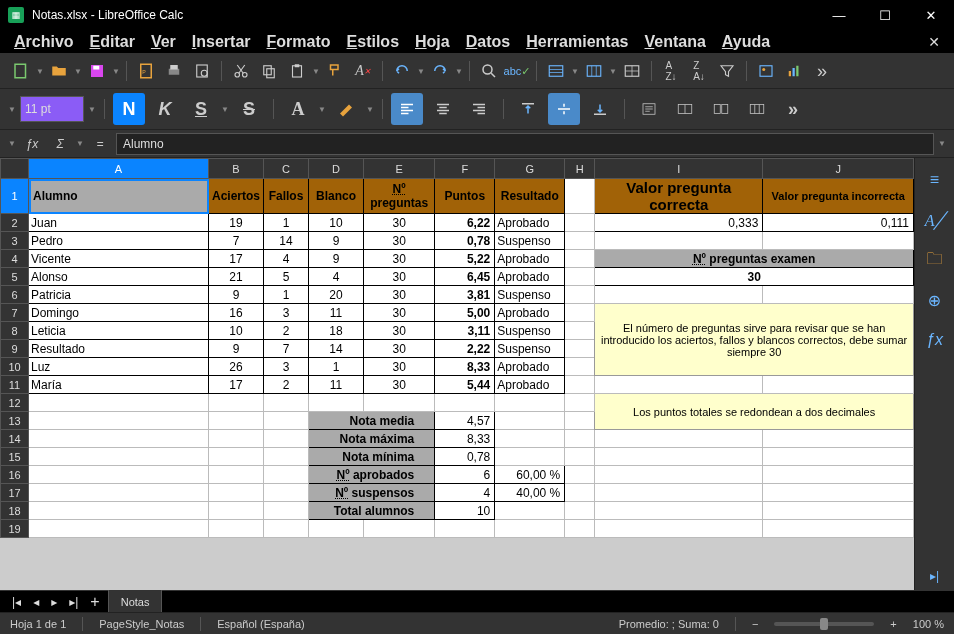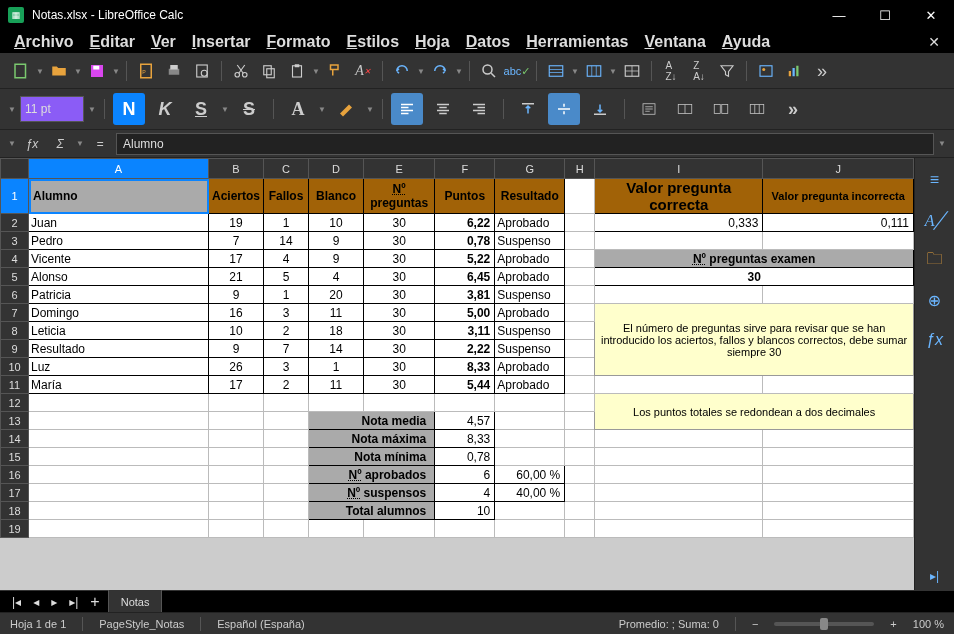--- a/index.html
+++ b/index.html
@@ -36,21 +36,21 @@
 .sheet th.colhead { background: #333; color: #ddd; border: 1px solid #555; font-weight: normal; height: 20px; min-width: 50px; font-size: 11px; }
 .sheet th.colhead.sel { background: #0a84ff; color: #fff; }
 .sheet td.rowhead { background: #333; color: #ddd; border: 1px solid #555; text-align: center; width: 28px; font-size: 11px; }
 .sheet td.rowhead.sel { background: #0a84ff; color: #fff; }
 .sheet td.cell { border: 1px solid #bbb; padding: 2px 4px; height: 18px; background: #fff; }
 .sheet td.hdr { background: #a16207; font-weight: bold; border: 1px solid #000; text-align: center; }
 .sheet td.hdrl { background: #aaa; font-weight: bold; border: 1px solid #000; text-align: left; padding-left: 4px; }
 .sheet td.data { border: 1px solid #000; text-align: center; }
 .sheet td.datal { border: 1px solid #000; text-align: left; padding-left: 2px; }
 .sheet td.datar { border: 1px solid #000; text-align: right; padding-right: 4px; }
-.sheet td.label-gray { background: #aaa; font-weight: bold; text-align: right; border: 1px solid #000; padding-right: 8px; }
+.sheet td.label-gray { background: #aaa; font-weight: bold; text-align: right; border: 1px solid #000; padding-right: 20px; }
 .sheet td.note { background: #ffffcc; border: 1px solid #999; font-size: 11px; padding: 4px; text-align: center; vertical-align: middle; }
 .sheet td.examhdr { background: #aaa; font-weight: bold; text-align: center; border: 1px solid #000; }
 .sheet td.selected { outline: 2px solid #0a84ff; outline-offset: -2px; }
 .corner { background: #333; border: 1px solid #555; width: 28px; }
 .tabbar { height: 22px; background: #000; display: flex; align-items: center; padding: 0 8px; gap: 4px; border-top: 1px solid #333; }
 .tabbar .nav { color: #ddd; cursor: pointer; font-size: 12px; padding: 0 4px; }
 .tabbar .tab { background: #333; color: #ddd; padding: 8px 12px; border: 1px solid #555; border-bottom: none; cursor: pointer; font-size: 11px; }
 .statusbar { height: 22px; background: #333; display: flex; align-items: center; padding: 0 10px; gap: 16px; font-size: 11px; color: #ccc; border-top: 1px solid #222; }
 .statusbar .sep { border-left: 1px solid #555; height: 14px; }
 .statusbar .spacer { flex: 1; }

